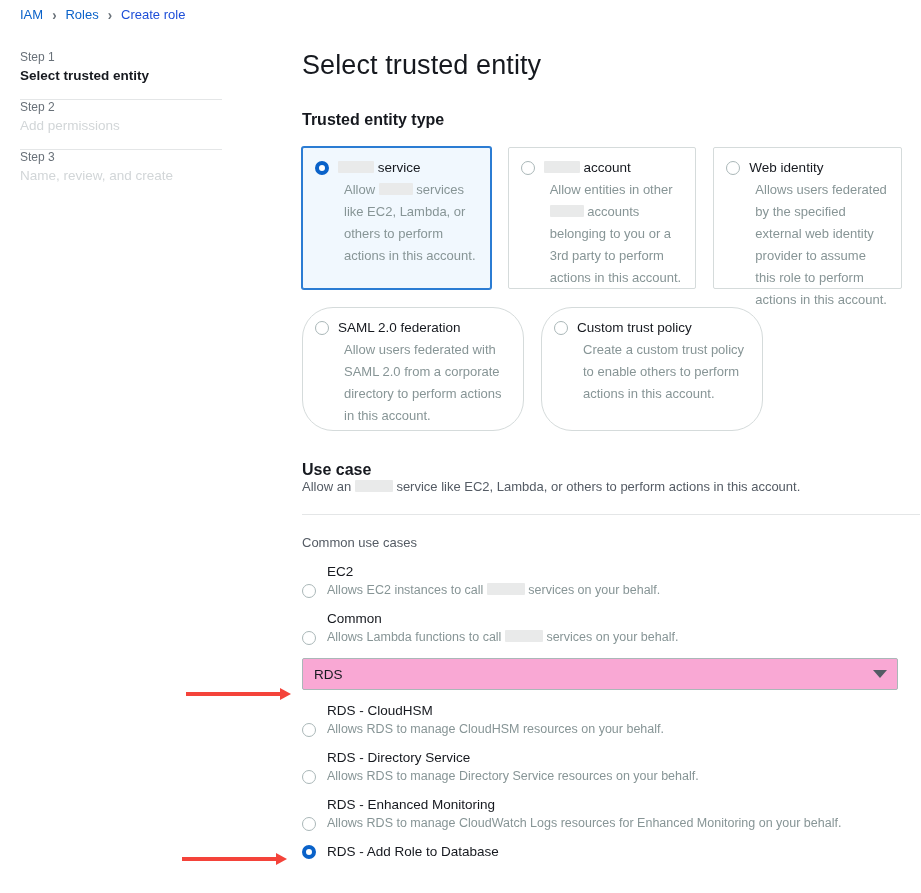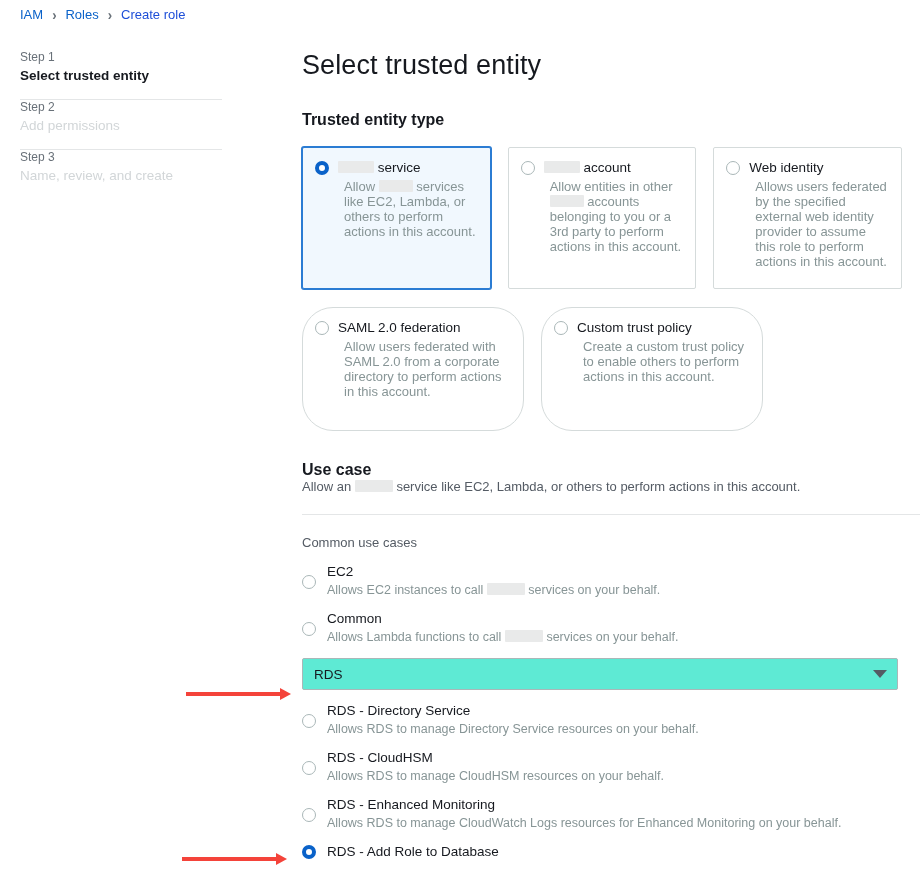--- a/index.html
+++ b/index.html
@@ -66,47 +66,47 @@
   .card.short { height: 124px; border-radius: 31px; }
   .card.selected {
     background: #f1f8fe; border: 1px solid #2b7cd3;
     box-shadow: 0 0 0 1px #2b7cd3;
   }
   .card-head { display: flex; align-items: flex-start; }
   .card-title {
     font-size: 13.5px; color: #16191f; margin-left: 9px; line-height: 16px;
   }
   .card-desc {
-    font-size: 13px; color: #879596; line-height: 15px;
+    font-size: 13px; color: #879596; line-height: 22px;
     margin: 3px 0 0 29px;
   }
 
   
   .radio {
     width: 14px; height: 14px; border-radius: 50%;
     border: 1px solid #aab7b8; background: #ffffff;
     flex: 0 0 14px; margin-top: 1px; cursor: pointer;
   }
   .radio.checked {
     border: 4px solid #0a62c9; background: #ffffff;
   }
 
   
   .opt-list { margin-top: 14px; }
-  .opt { display: flex; align-items: center; margin-bottom: 13px; }
+  .opt { display: flex; align-items: flex-end; margin-bottom: 13px; }
   .opt-body { margin-left: 11px; }
   .opt-label { font-size: 13.5px; color: #16191f; line-height: 15px; }
   .opt-desc { font-size: 12.5px; color: #879596; margin-top: 4px; line-height: 15px; }
 
   .other-label { font-size: 13.5px; color: #545b64; margin-top: 6px; }
 
   
   .select {
     margin-top: 9px; width: 596px; height: 32px;
-    border: 1px solid #aab7b8; border-radius: 2px; background: #5eead4;
+    border: 1px solid #aab7b8; border-radius: 2px; background: #f9a8d4;
     display: flex; align-items: center; justify-content: space-between;
     padding: 0 10px 0 11px; cursor: pointer;
   }
   .select-value { font-size: 13.5px; color: #16191f; }
   .chevron {
     width: 0; height: 0;
     border-left: 7px solid transparent; border-right: 7px solid transparent;
     border-top: 8px solid #545b64;
   }
 
@@ -255,30 +255,30 @@
   <div class="select">
     <span class="select-value">RDS</span>
     <span class="chevron"></span>
   </div>
 
   <div class="opt-list" style="margin-top:13px;">
 
     <div class="opt">
       <div class="radio"></div>
       <div class="opt-body">
+        <div class="opt-label">RDS - CloudHSM</div>
+        <div class="opt-desc">Allows RDS to manage CloudHSM resources on your behalf.</div>
+      </div>
+    </div>
+
+    <div class="opt">
+      <div class="radio"></div>
+      <div class="opt-body">
         <div class="opt-label">RDS - Directory Service</div>
         <div class="opt-desc">Allows RDS to manage Directory Service resources on your behalf.</div>
-      </div>
-    </div>
-
-    <div class="opt">
-      <div class="radio"></div>
-      <div class="opt-body">
-        <div class="opt-label">RDS - CloudHSM</div>
-        <div class="opt-desc">Allows RDS to manage CloudHSM resources on your behalf.</div>
       </div>
     </div>
 
     <div class="opt">
       <div class="radio"></div>
       <div class="opt-body">
         <div class="opt-label">RDS - Enhanced Monitoring</div>
         <div class="opt-desc">Allows RDS to manage CloudWatch Logs resources for Enhanced Monitoring on your behalf.</div>
       </div>
     </div>

